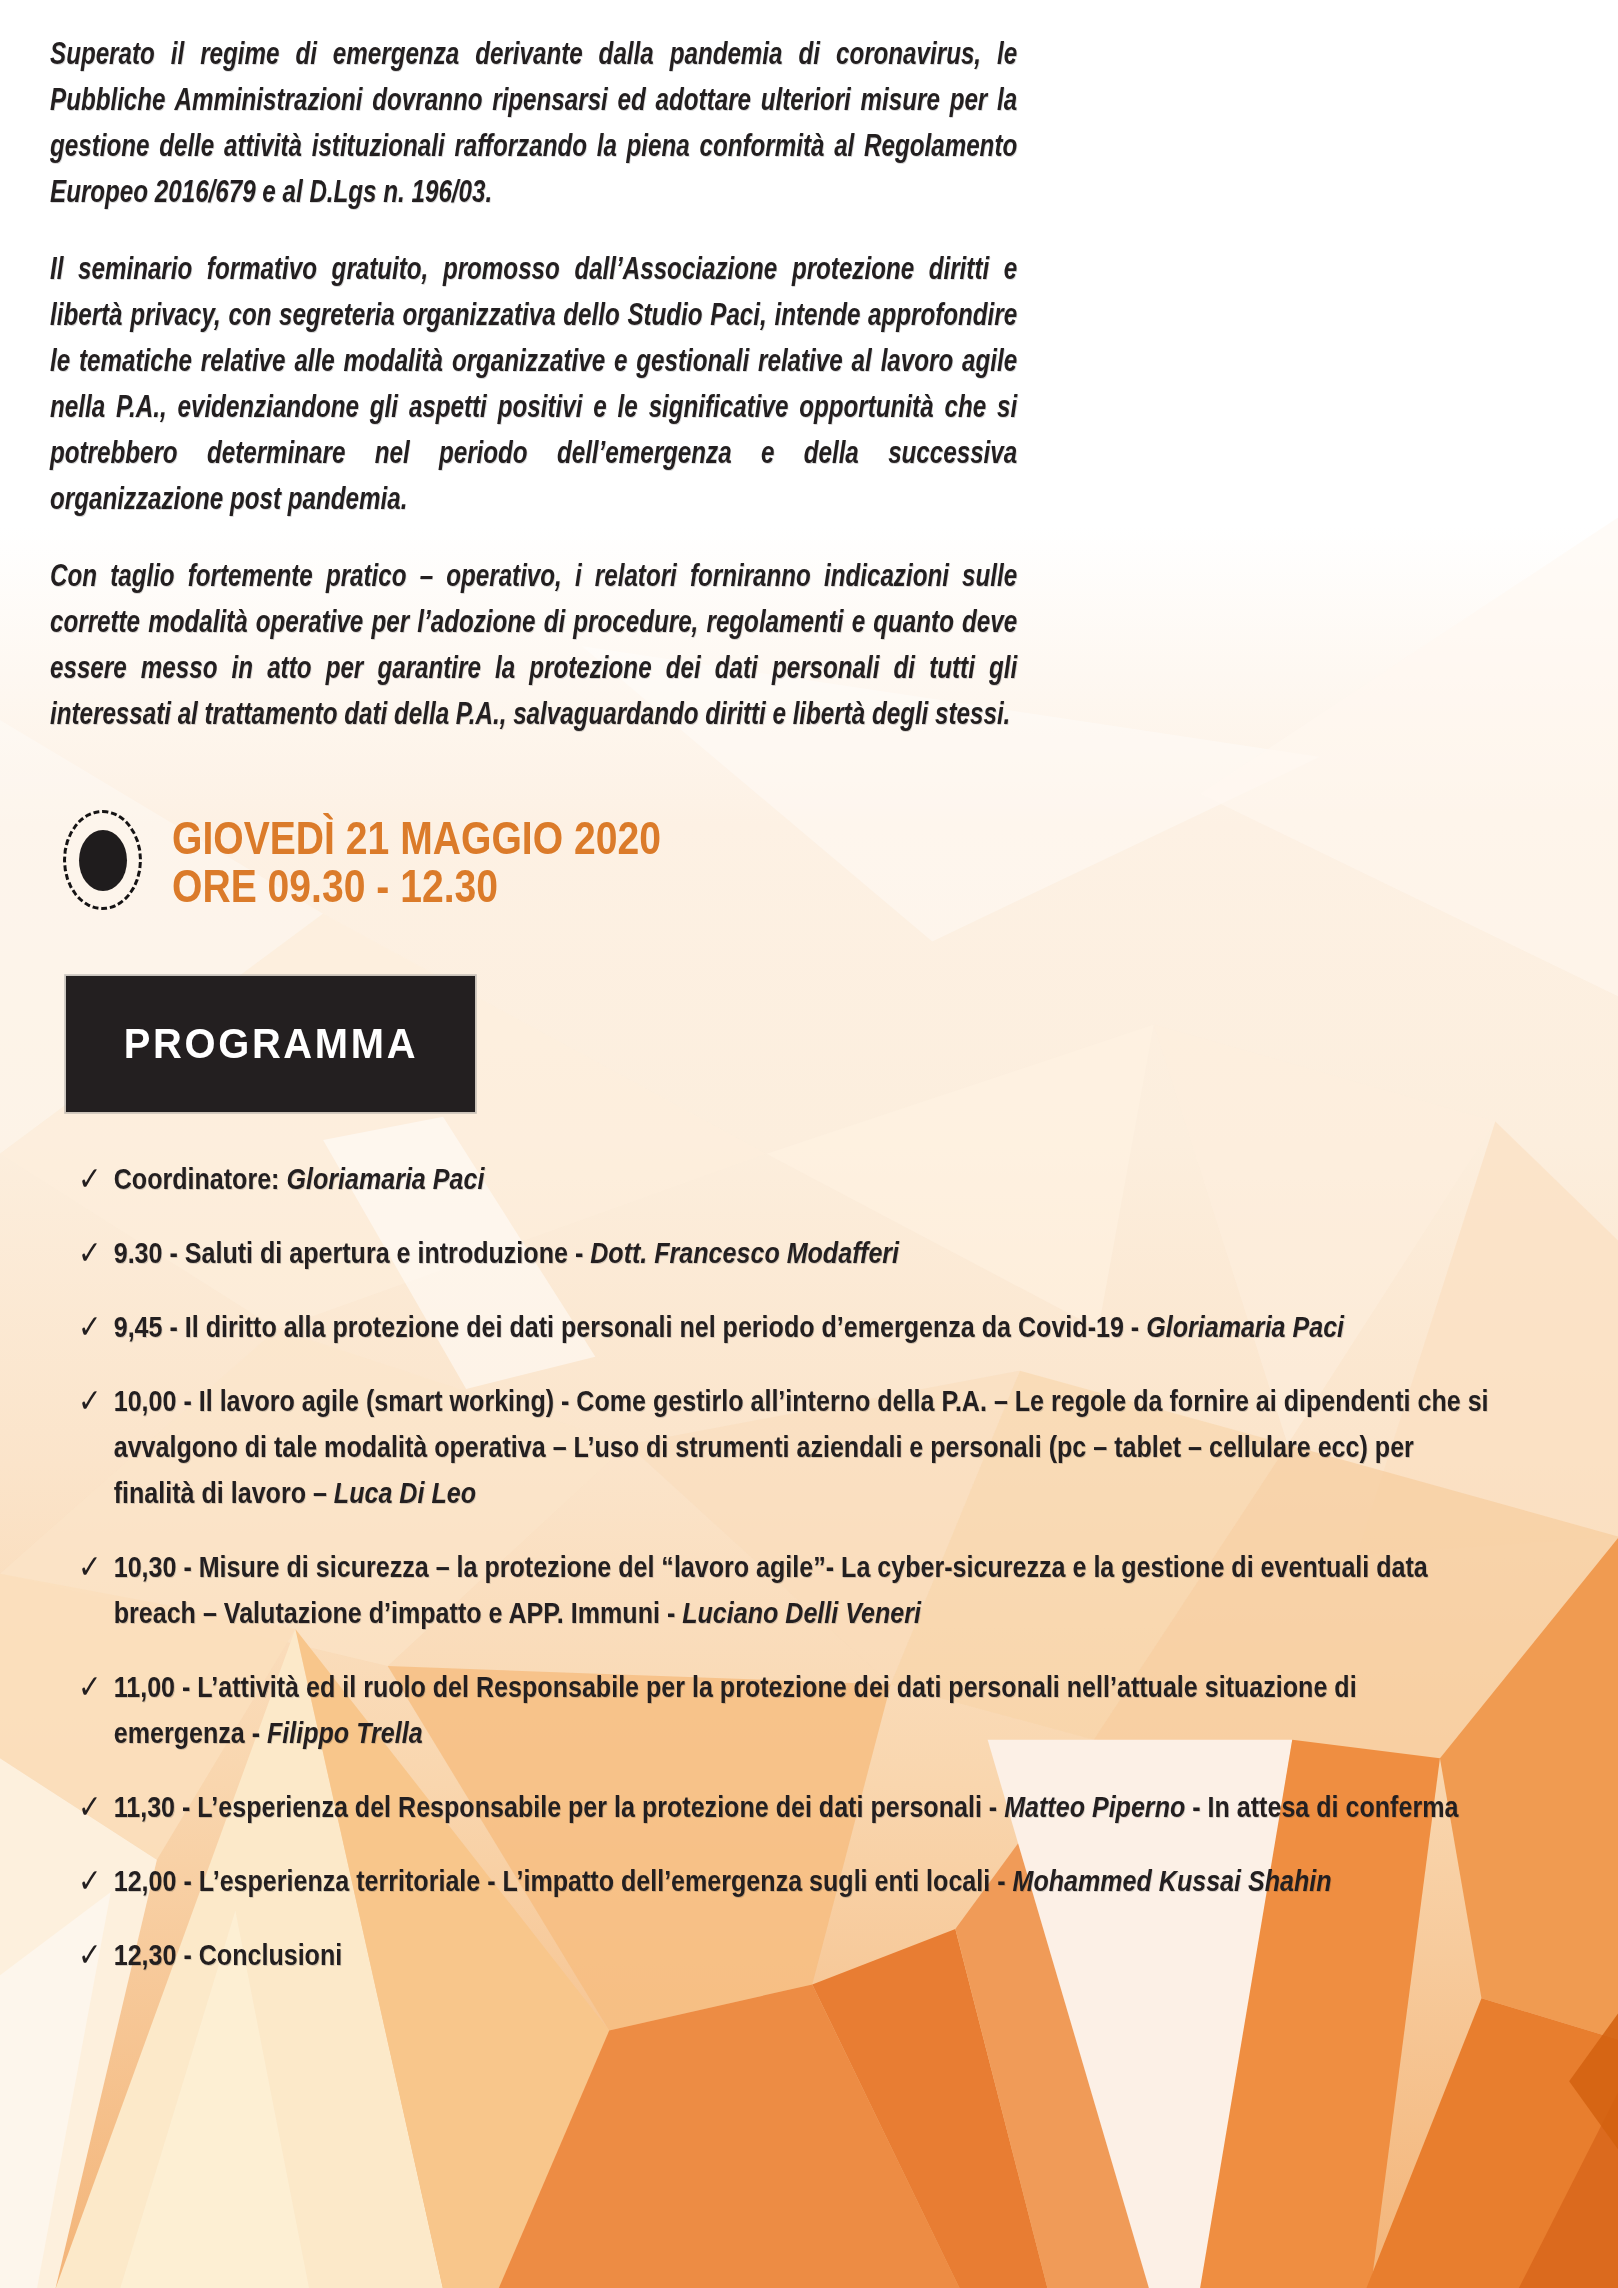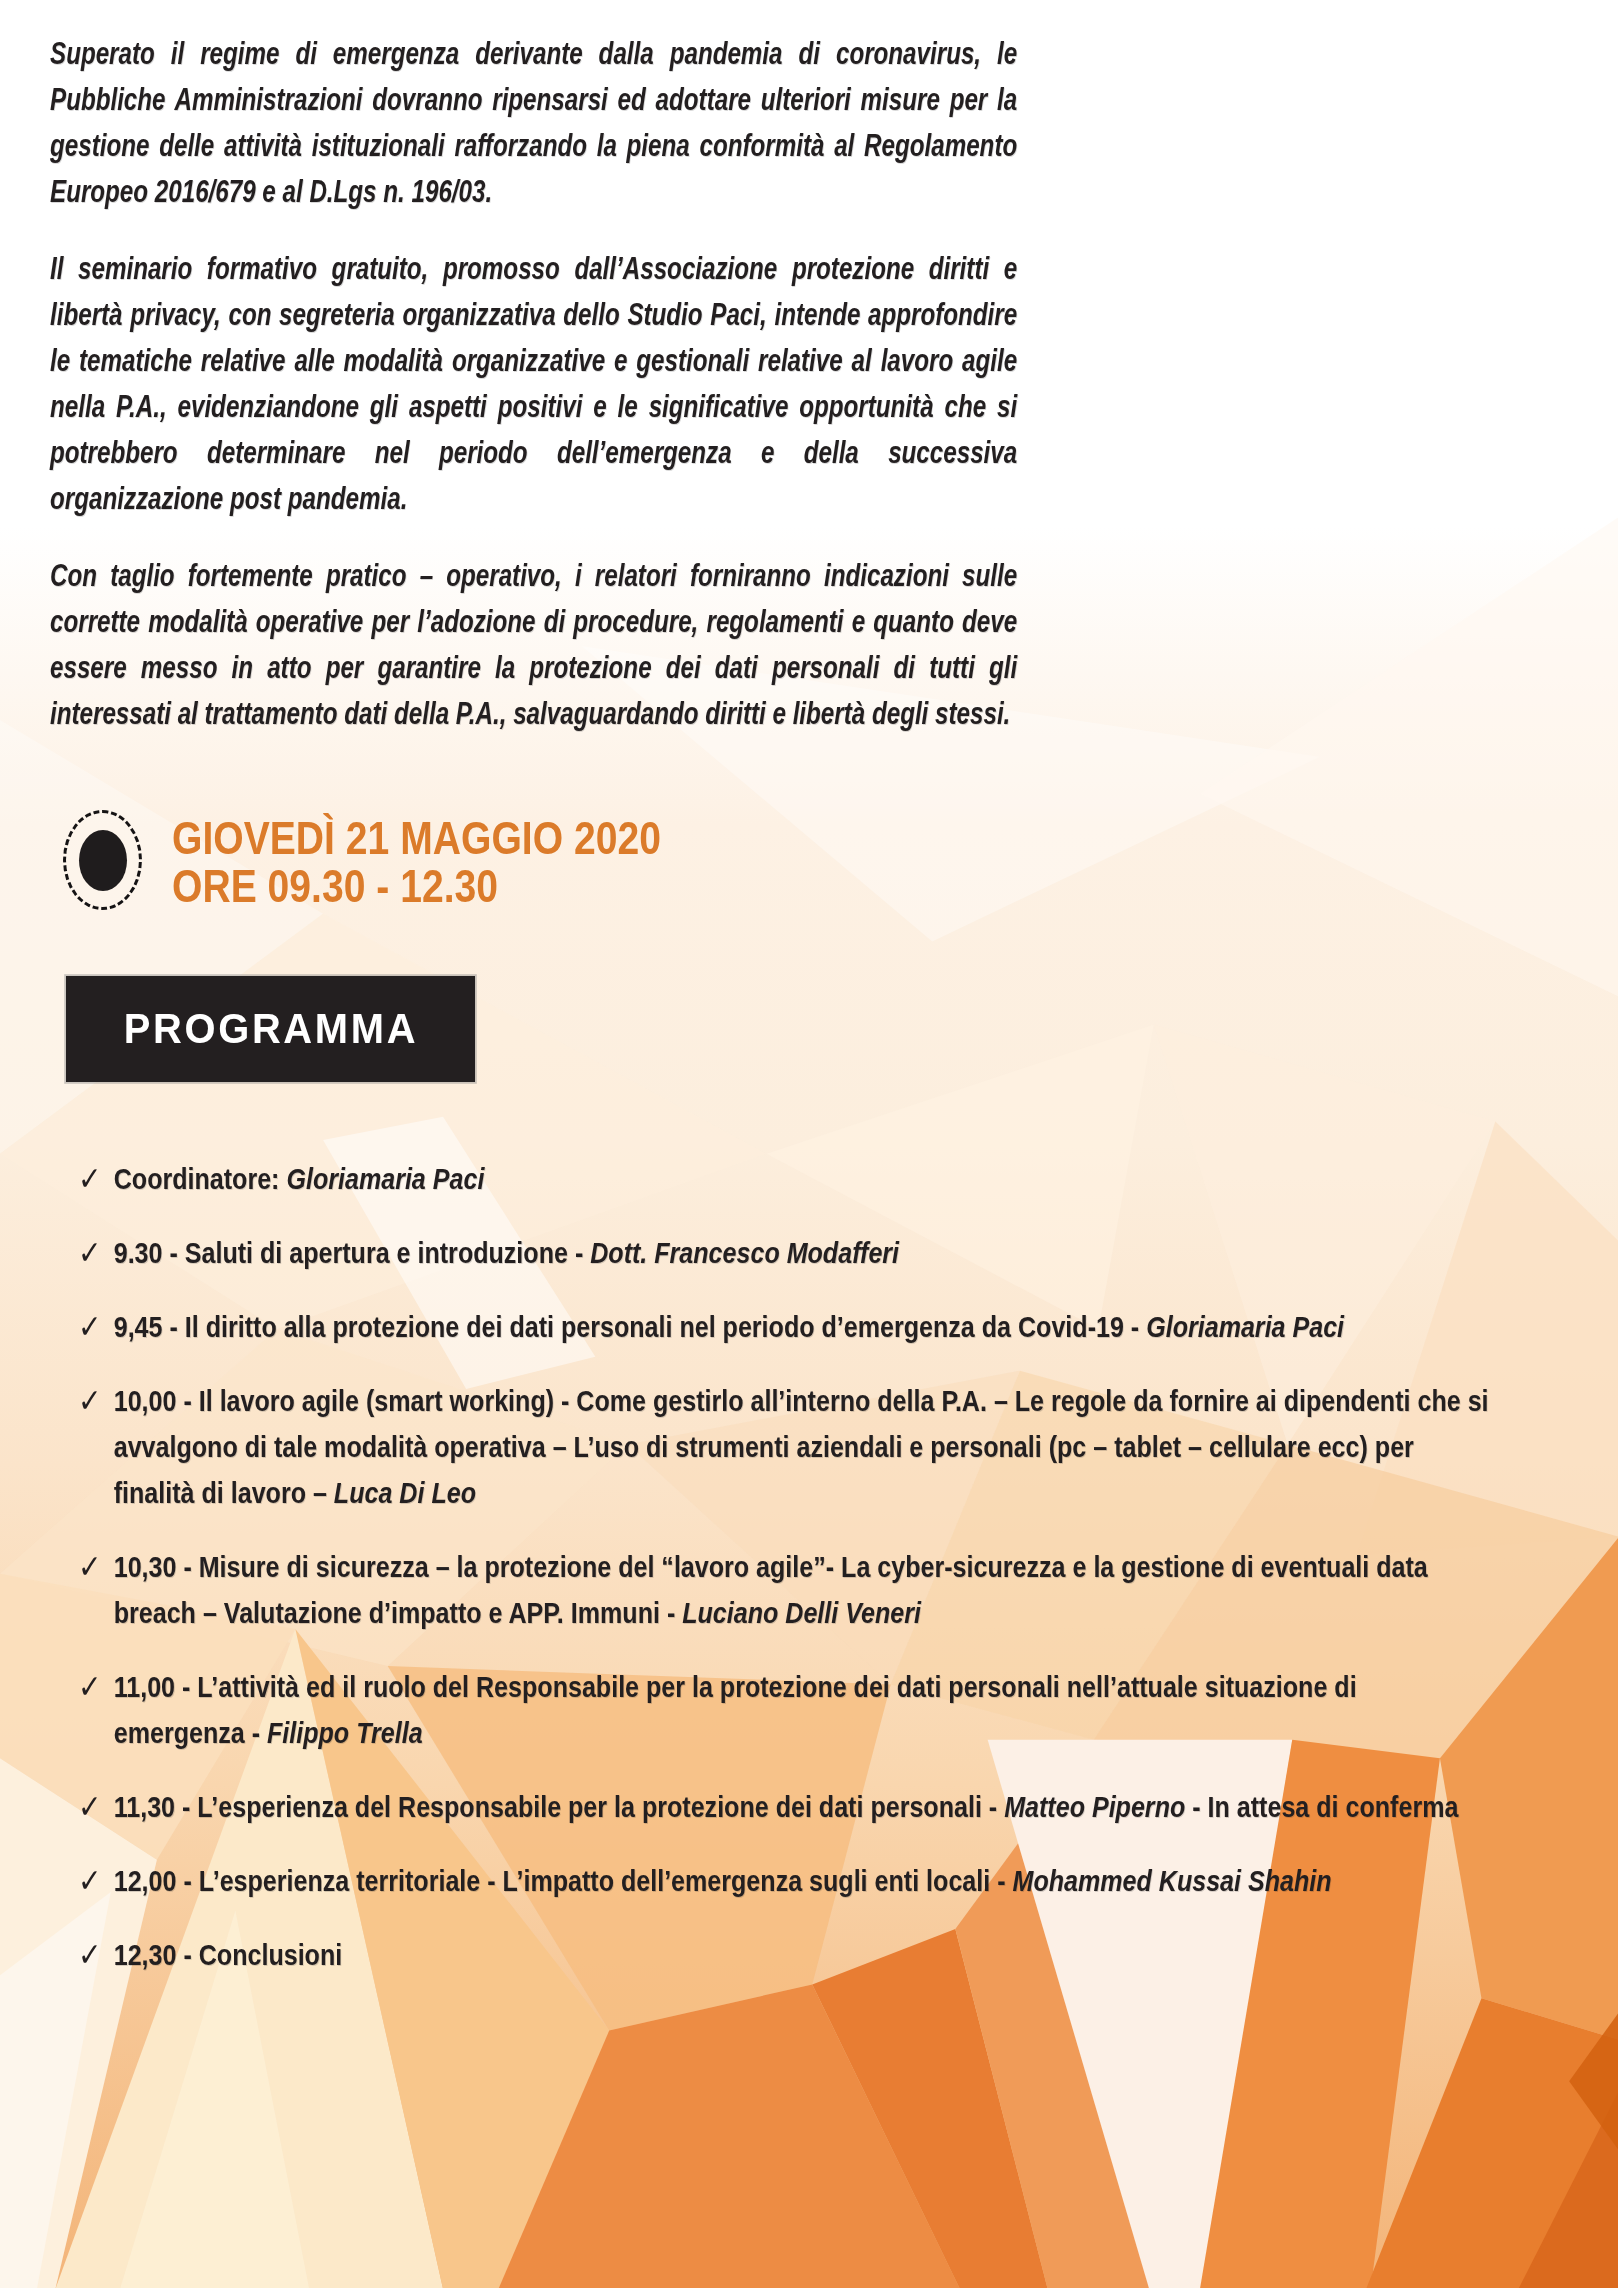--- a/index.html
+++ b/index.html
@@ -73,21 +73,21 @@
     line-height: 48px;
     color: #db7b2a;
     white-space: nowrap;
     letter-spacing: 0px;
   }
 
   
   .programma-box {
     position: absolute;
     left: 66px; top: 976px;
-    width: 409px; height: 106px;
+    width: 409px; height: 136px;
     background: #231f20;
     box-shadow: 0 0 0 1.8px rgba(140,140,140,0.45);
     display: flex;
     align-items: center;
     justify-content: center;
   }
   .programma-box .title {
     color: #ffffff;
     font-weight: bold;
     font-size: 42px;

